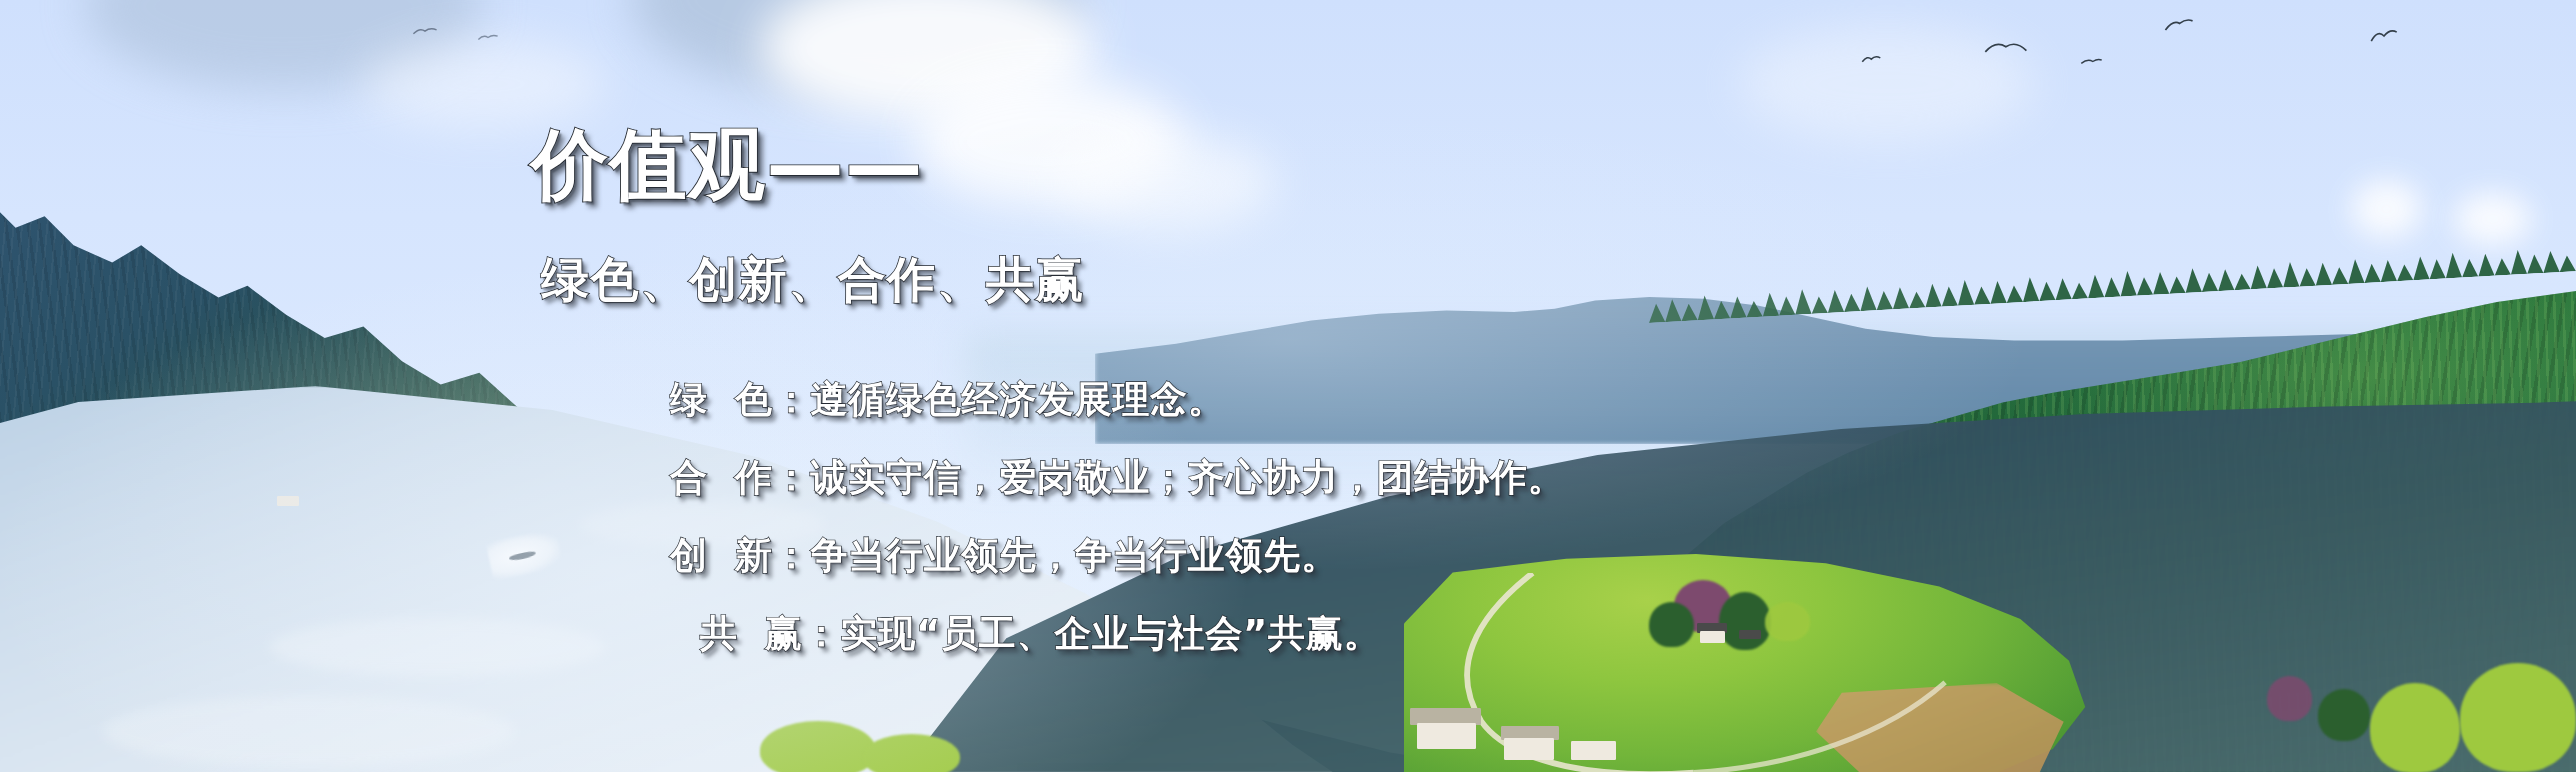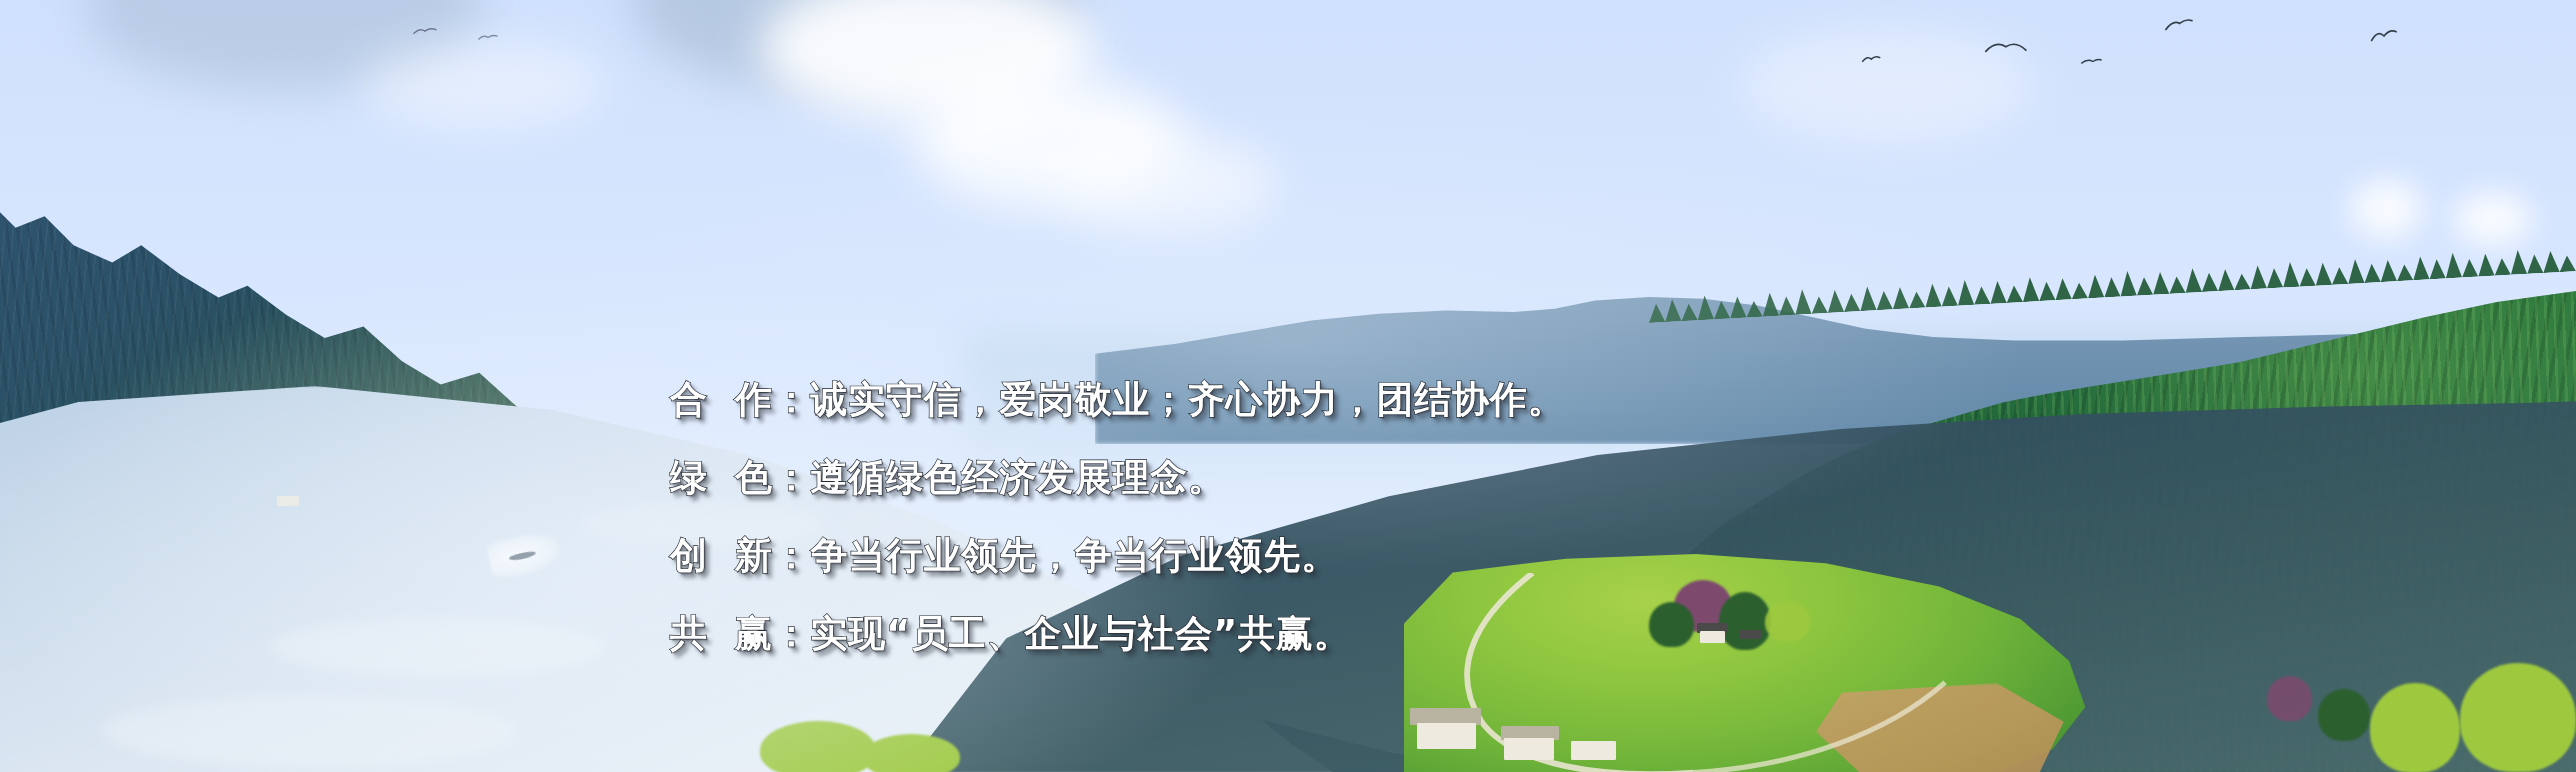--- a/index.html
+++ b/index.html
@@ -188,21 +188,21 @@
   #subtitle{
     position:absolute;left:541px;top:255px;
     font-size:48px;line-height:1.0;letter-spacing:.03em;
     -webkit-text-stroke:1.5px #23282e;
   }
   #lines{position:absolute;left:670px;top:381px;}
   .bodyline{
     font-size:37px;line-height:1.0;margin-bottom:41px;white-space:pre;
     -webkit-text-stroke:1.3px #23282e;
   }
-  .bodyline:last-child{margin-bottom:0;}
+  .bodyline:last-child{margin-bottom:0;margin-left:30px;}
 </style>
 </head>
 <body>
 
 <div id="stage">
 
   <div class="layer" id="sky"></div>
 
   <div class="cloud grey soft" style="left:84px;top:-77px;width:399px;height:167px;opacity:.55;"></div>
   <div class="cloud grey soft" style="left:631px;top:-97px;width:451px;height:193px;opacity:.65;"></div>
@@ -298,24 +298,26 @@
   <div class="bird" style="left:477px;top:33px;">
     <svg width="22" height="9" viewBox="0 0 34 14">
         <path d="M2 10 Q10 2 17 7 Q24 2 32 5" stroke="#48566a" stroke-width="2" fill="none" opacity=".6"></path>
       </svg>
   </div>
 
   <div id="haze"></div>
 
   <div id="textblock">
 
-
+    <div class="wt" id="title">价值观——</div>
+
+    <div class="wt" id="subtitle">绿色、创新、合作、共赢</div>
 
     <div id="lines">
+      <div class="wt bodyline">绿  色：遵循绿色经济发展理念。</div>
       <div class="wt bodyline">合  作：诚实守信，爱岗敬业；齐心协力，团结协作。</div>
-      <div class="wt bodyline">绿  色：遵循绿色经济发展理念。</div>
       <div class="wt bodyline">创  新：争当行业领先，争当行业领先。</div>
       <div class="wt bodyline">共  赢：实现“员工、企业与社会”共赢。</div>
     </div>
 
   </div>
 </div>
 
 
 </body></html>

